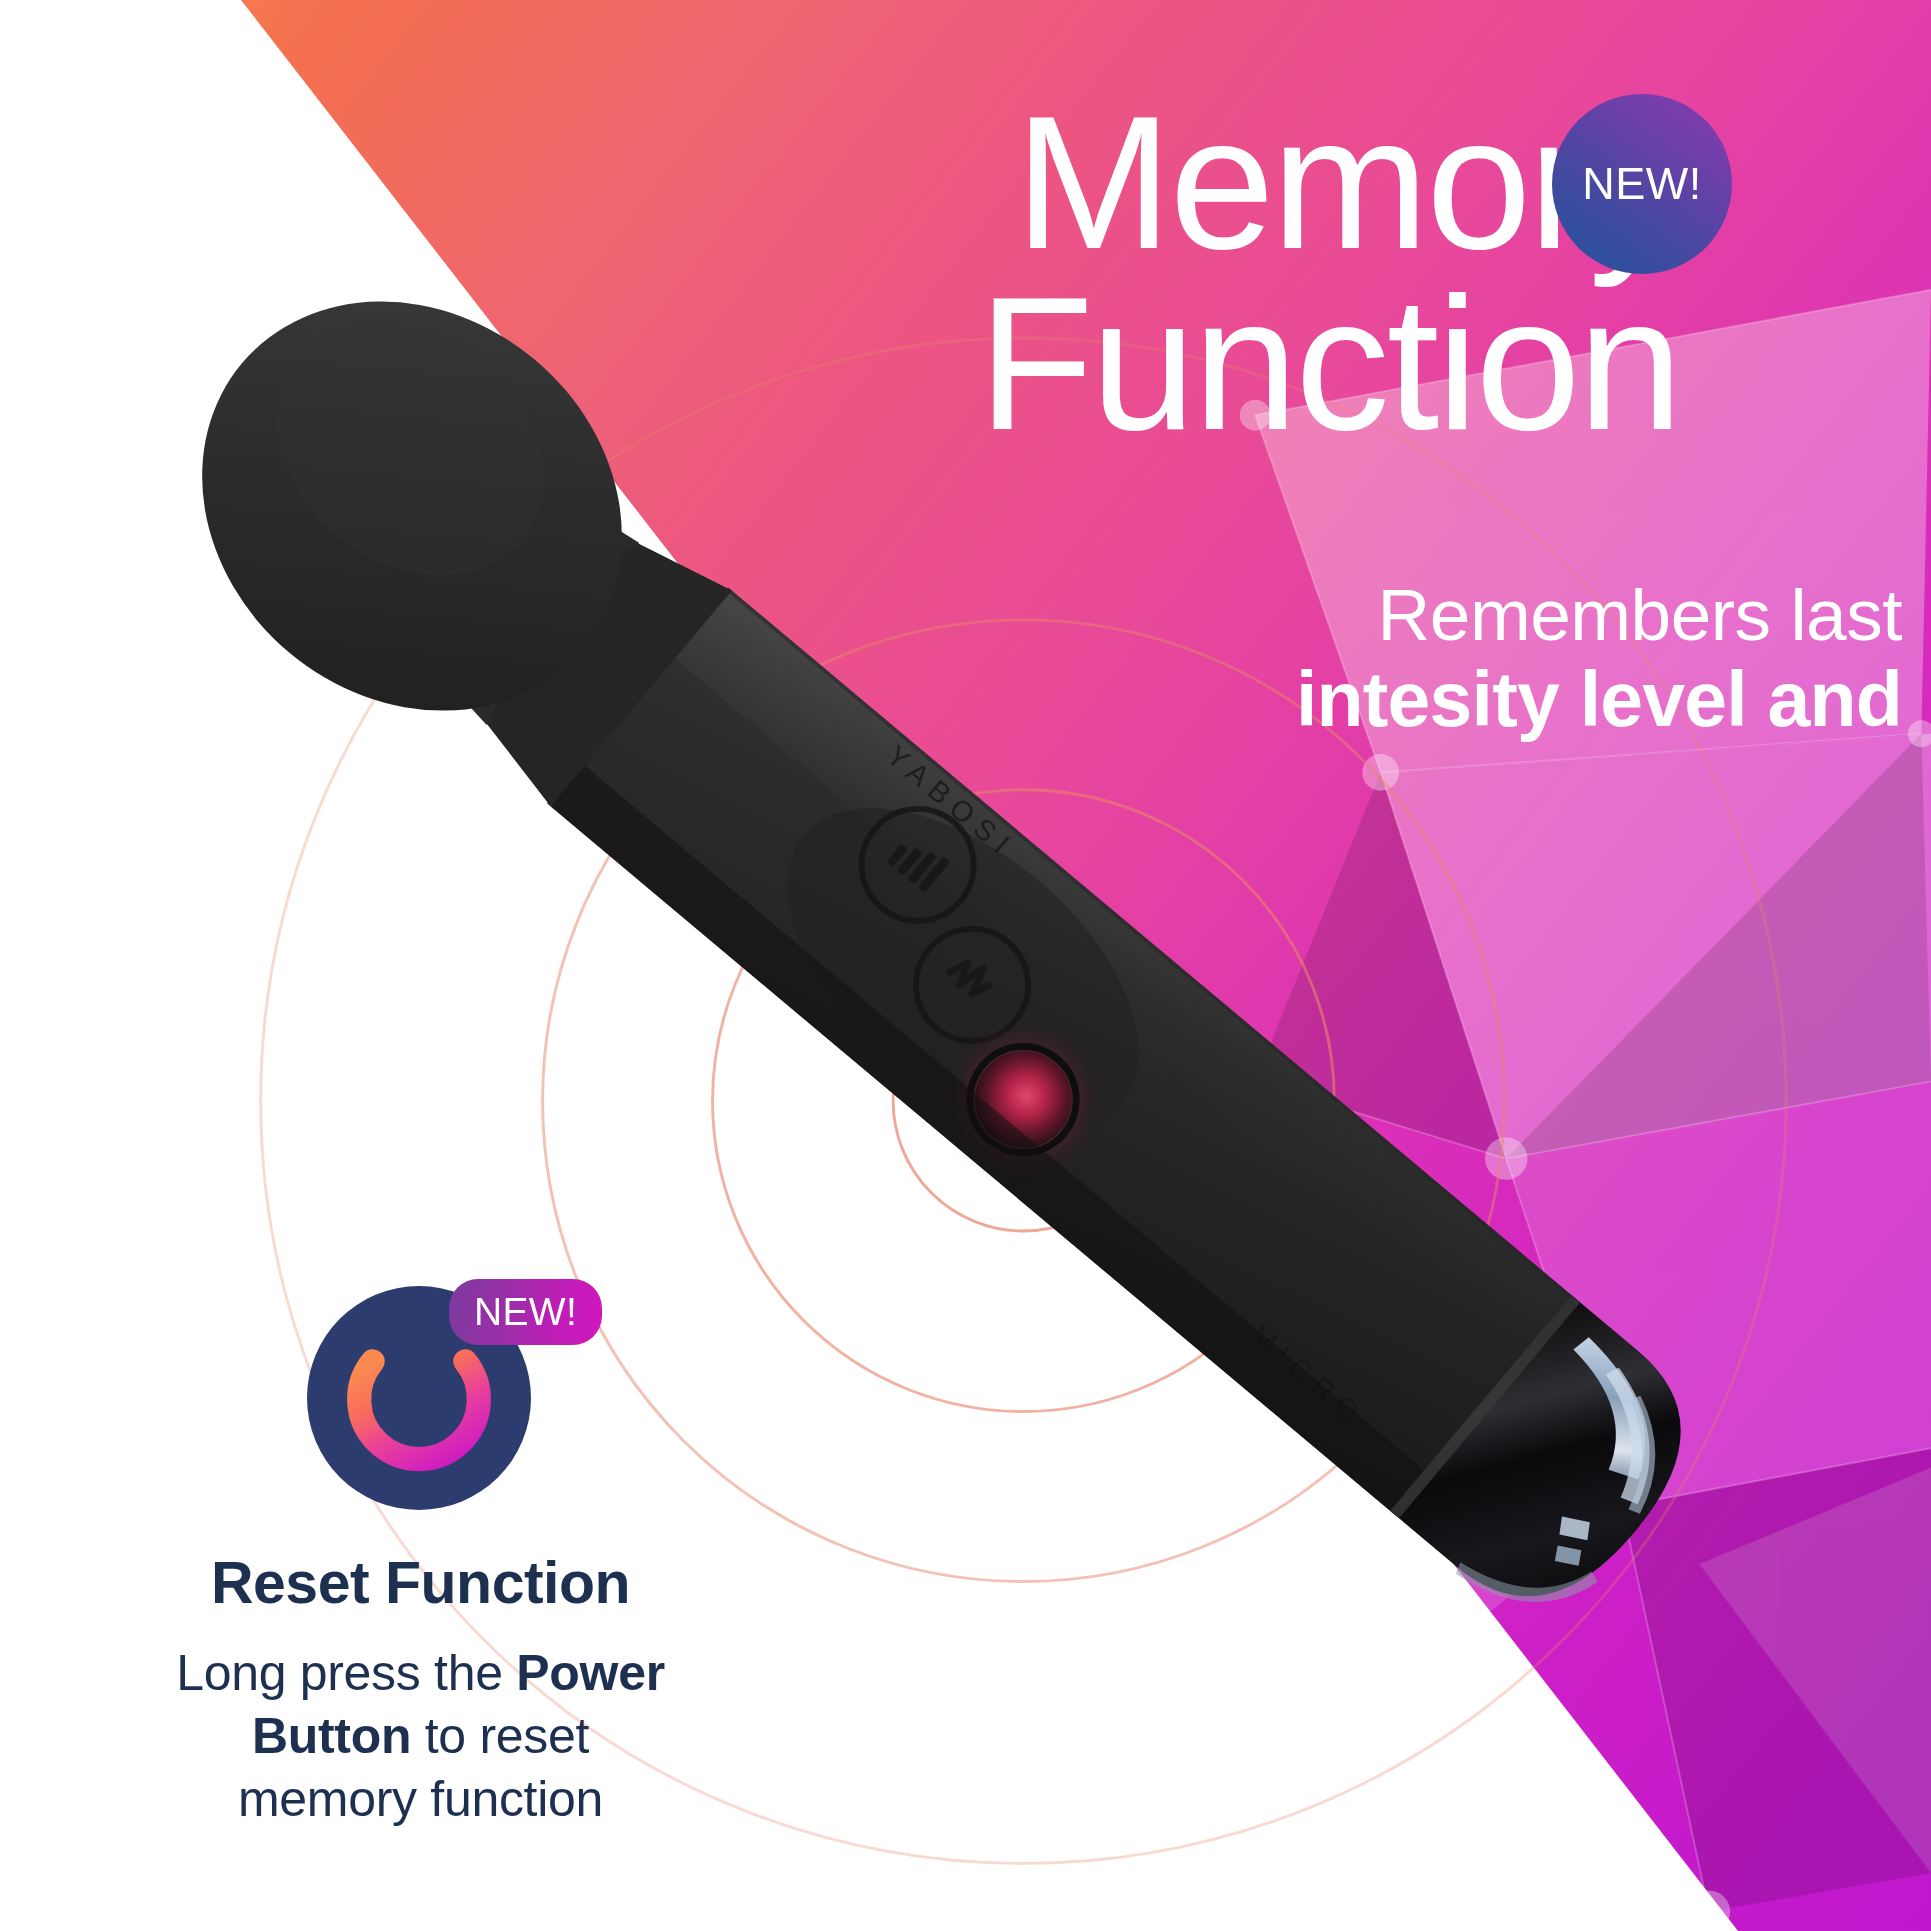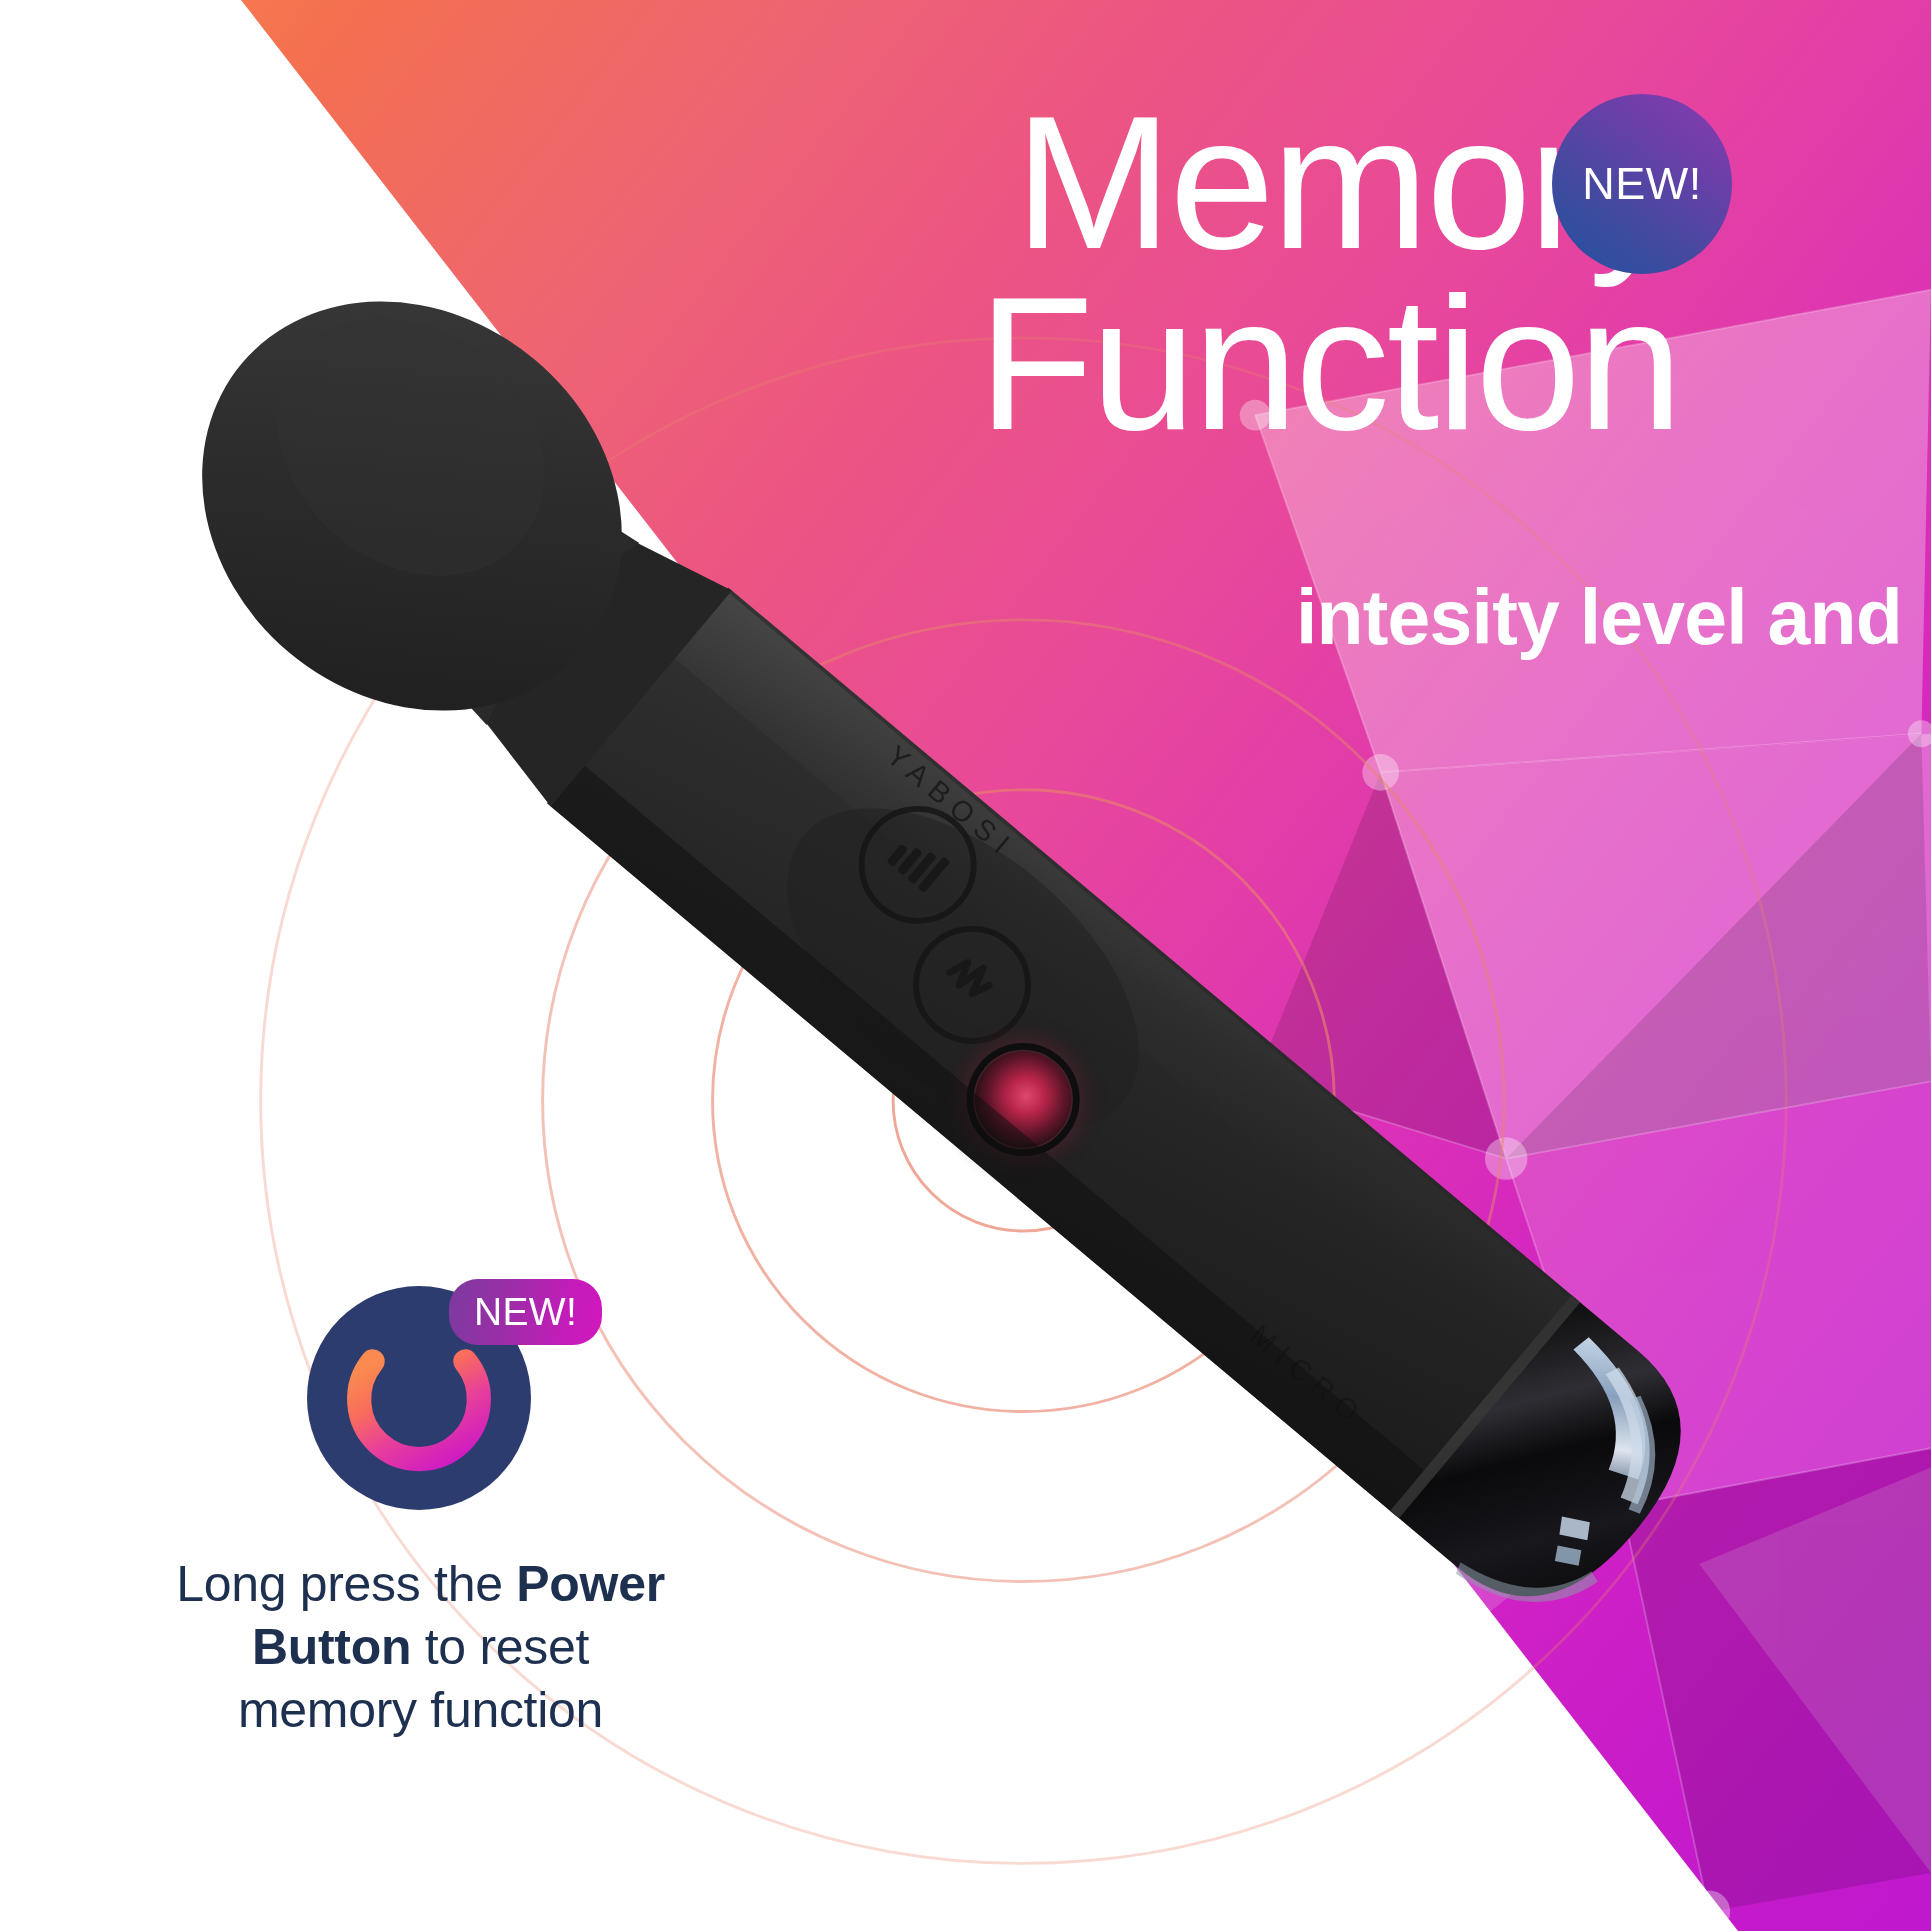--- a/index.html
+++ b/index.html
@@ -267,20 +267,21 @@
   </div>
 
   <div class="headline">Memory
 Function</div>
 
   <div class="new-circle">
     <span>NEW!</span>
   </div>
 
   <div class="sub">
+    <span class="l1">Remembers last</span>
     <span class="l2">intesity level and</span>
   </div>
 
   <div class="power-badge">
     <div class="power-circle"></div>
     <div class="power-glyph">
       <svg viewBox="0 0 232 232">
         <defs>
           <linearGradient id="pwrGrad" x1="0.15" y1="0" x2="0.85" y2="1">
             <stop offset="0%" stop-color="#FA8A50"></stop>
@@ -291,17 +292,18 @@
         </defs>
         <path d="M 68,78 A 62,62 0 1 0 164,78" fill="none" stroke="url(#pwrGrad)" stroke-width="25" stroke-linecap="round"></path>
         <line x1="116" y1="54" x2="116" y2="112" stroke="url(#pwrGrad)" stroke-width="25" stroke-linecap="round"></line>
       </svg>
     </div>
   </div>
 
   <div class="new-pill">NEW!</div>
 
   <div class="caption">
+    <span class="ctitle">Reset Function</span>
     <span class="cbody"><span>Long press the </span><b>Power</b><br><b>Button</b><span> to reset</span><br><span>memory function</span></span>
   </div>
 
 </div>
 
 
 </body></html>

